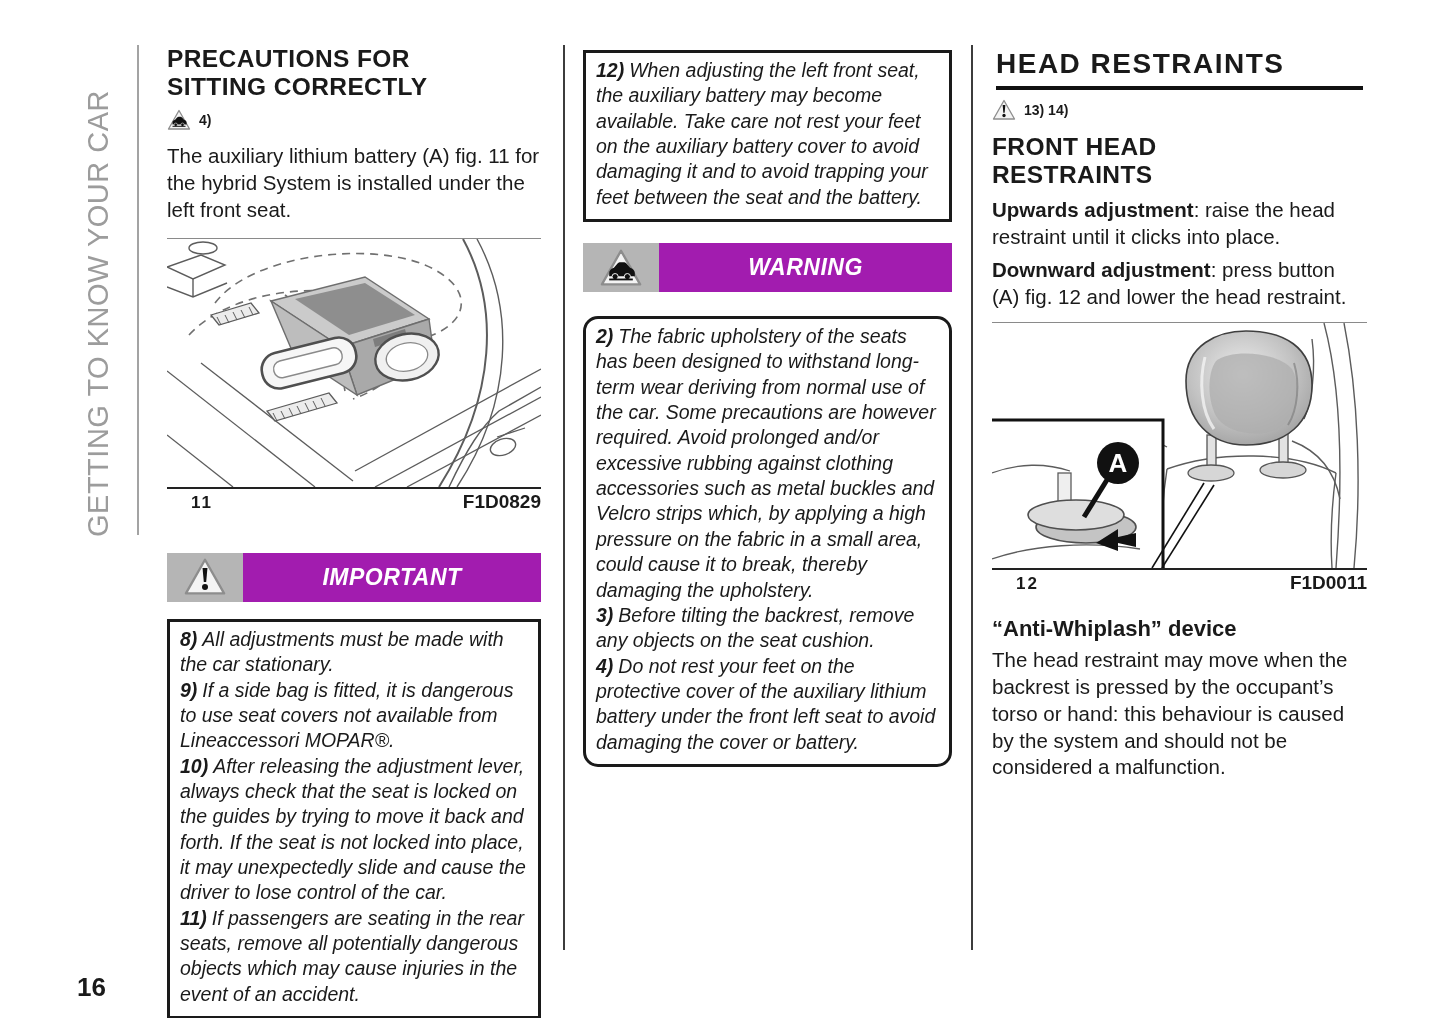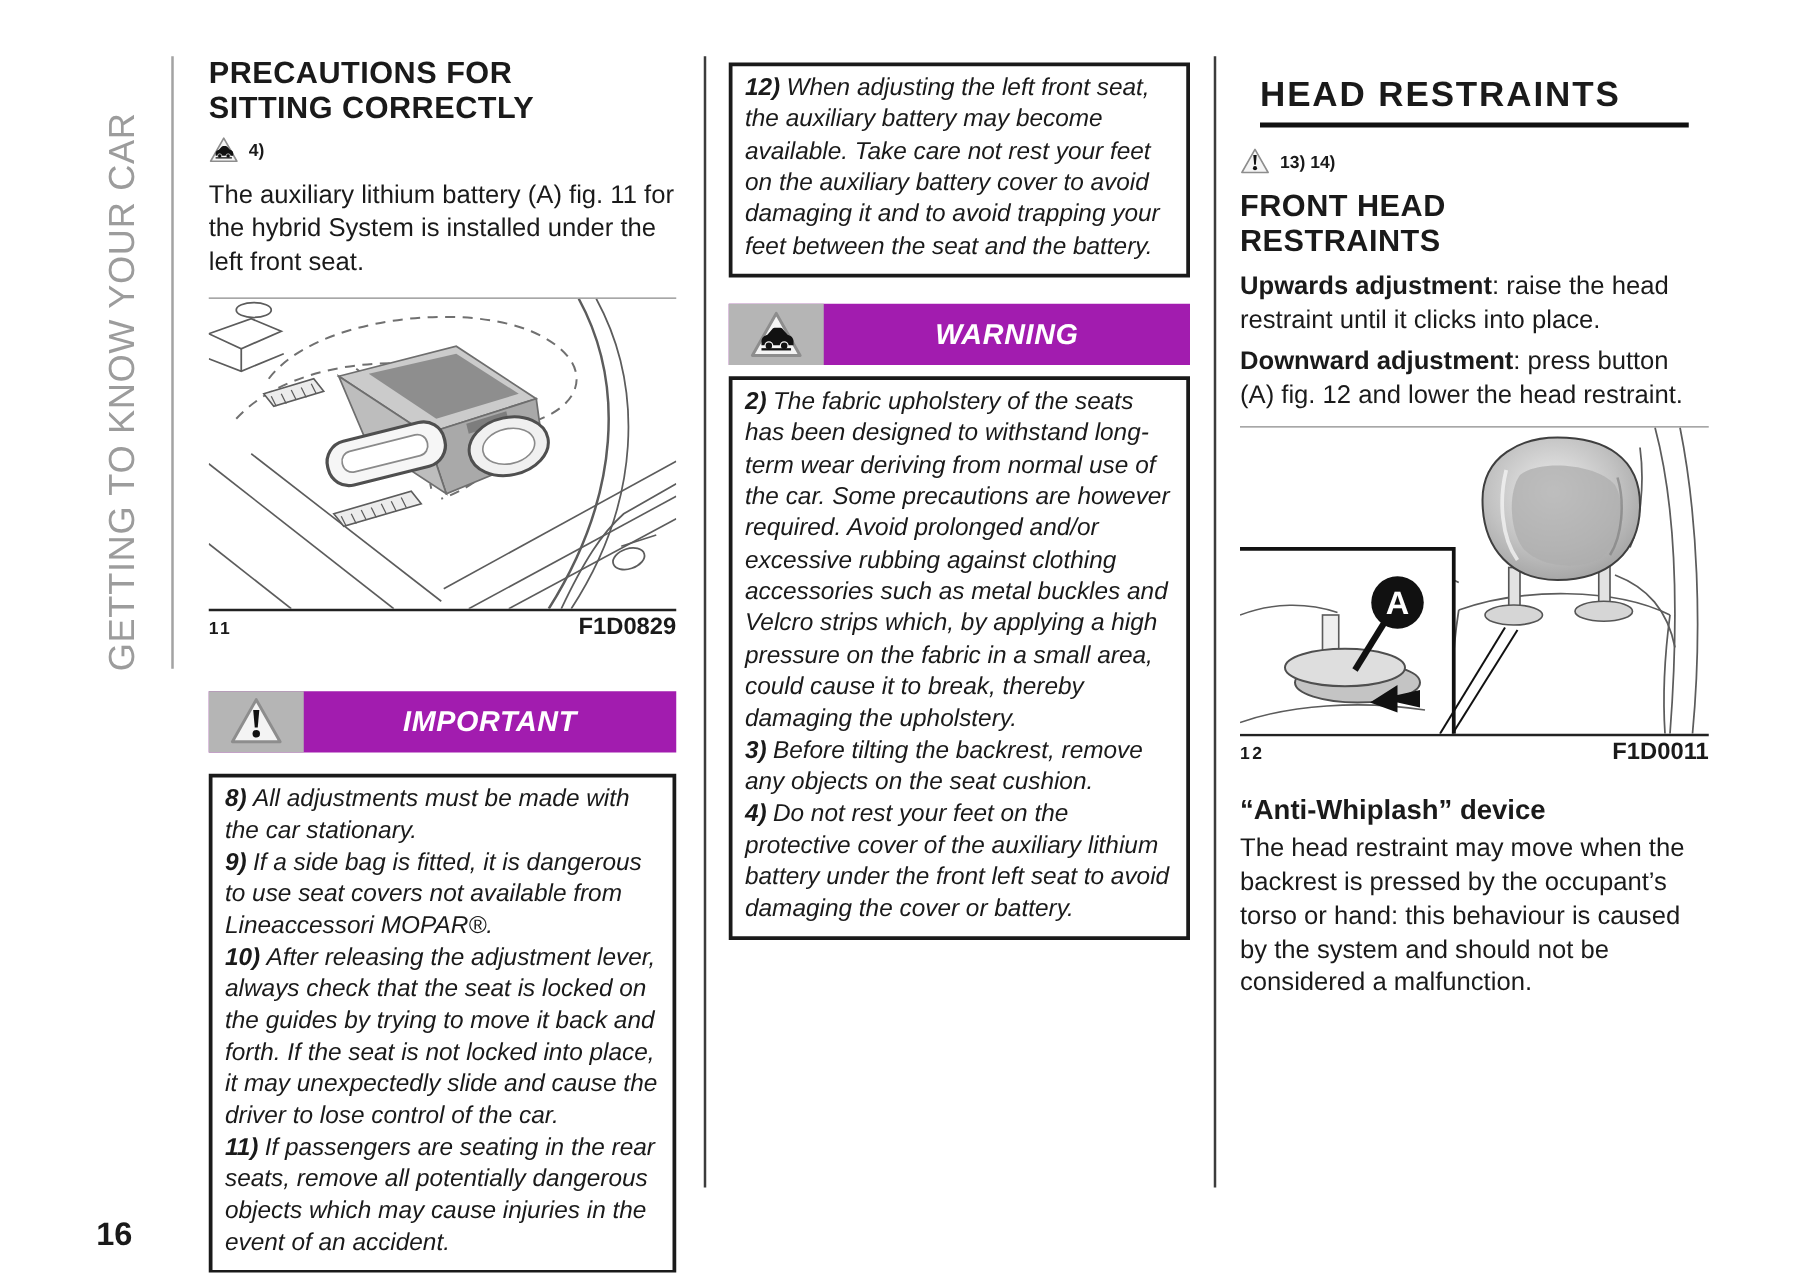--- a/index.html
+++ b/index.html
@@ -21,42 +21,42 @@
   .col { position:absolute; top:45px; }
   #col1 { left:167px; width:374px; }
   #col2 { left:583px; width:369px; }
   #col3 { left:992px; width:375px; }
   .divider { position:absolute; top:45px; width:2px; height:905px; background:#3c3c3c; }
   #div1 { left:563px; }
   #div2 { left:971px; }
 
   
   h1.main-heading {
-    margin:16px; font-size:28px; font-weight:bold; letter-spacing:1.5px;
+    margin:4px; font-size:28px; font-weight:bold; letter-spacing:1.5px;
     border-bottom:4px solid #111; padding-bottom:8px; line-height:1.05;
   }
   h2.section-heading {
     margin:0; font-size:24.5px; font-weight:bold; line-height:1.13;
     letter-spacing:.4px; white-space:pre-line;
   }
   h3.sub-heading { margin:22px 0 5px; font-size:22px; font-weight:bold; }
   .note-row { display:flex; align-items:center; gap:8px; margin:9px 0 12px; font-weight:bold; font-size:14px; }
   .note-row svg { width:24px; height:22px; flex:0 0 auto; }
   p.body { margin:0 0 7px; font-size:20.5px; line-height:1.31; }
   strong.lead { font-weight:bold; }
 
   
   figure.fig { margin:14px 0 0; }
   .fig-art { border-top:1px solid #8a8a8a; }
   .fig-art svg { display:block; width:100%; }
   .fig-caption {
     border-top:2px solid #222; margin:0; padding-top:2px;
     display:flex; justify-content:space-between; align-items:baseline; font-weight:bold;
   }
-  .fig-num { font-size:14px; letter-spacing:2px; }
+  .fig-num { font-size:17px; letter-spacing:2px;margin-left:24px; }
   .fig-code { font-size:19px; }
 
   
   .banner { display:flex; height:49px; background:#a21caf; }
   .banner-icon { width:76px; background:#b5b5b5; display:flex; align-items:center; justify-content:center; }
   .banner-icon svg { width:44px; height:40px; }
   .banner-label {
     flex:1; display:flex; align-items:center; justify-content:center;
     color:#fff; font-weight:bold; font-style:italic; font-size:23px; letter-spacing:.5px;
   }
@@ -66,21 +66,21 @@
     border:3px solid #1a1a1a; padding:5px 10px 9px;
     font-style:italic; font-size:19.5px; line-height:1.3;
   }
   .witem { margin:0; }
   .wnum { font-weight:bold; padding-right:5px; }
 
   #col1 .banner   { margin-top:40px; }
   #col1 .warn-box { margin-top:17px; }
   #col2 .warn-box.top    { margin-top:5px; }
   #col2 .banner          { margin-top:21px; }
-  #col2 .warn-box.bottom { margin-top:9px; }
+  #col2 .warn-box.bottom { margin-top:24px;border-radius:15px; }
   #col3 figure.fig { margin-top:11px; }
 
   .page-num { position:absolute; left:77px; top:972px; font-size:26px; font-weight:bold; }
 </style>
 </head>
 <body>
 
 <svg width="0" height="0" style="position:absolute" aria-hidden="true">
   <defs>
     <symbol id="tri-car" viewBox="0 0 48 44">

